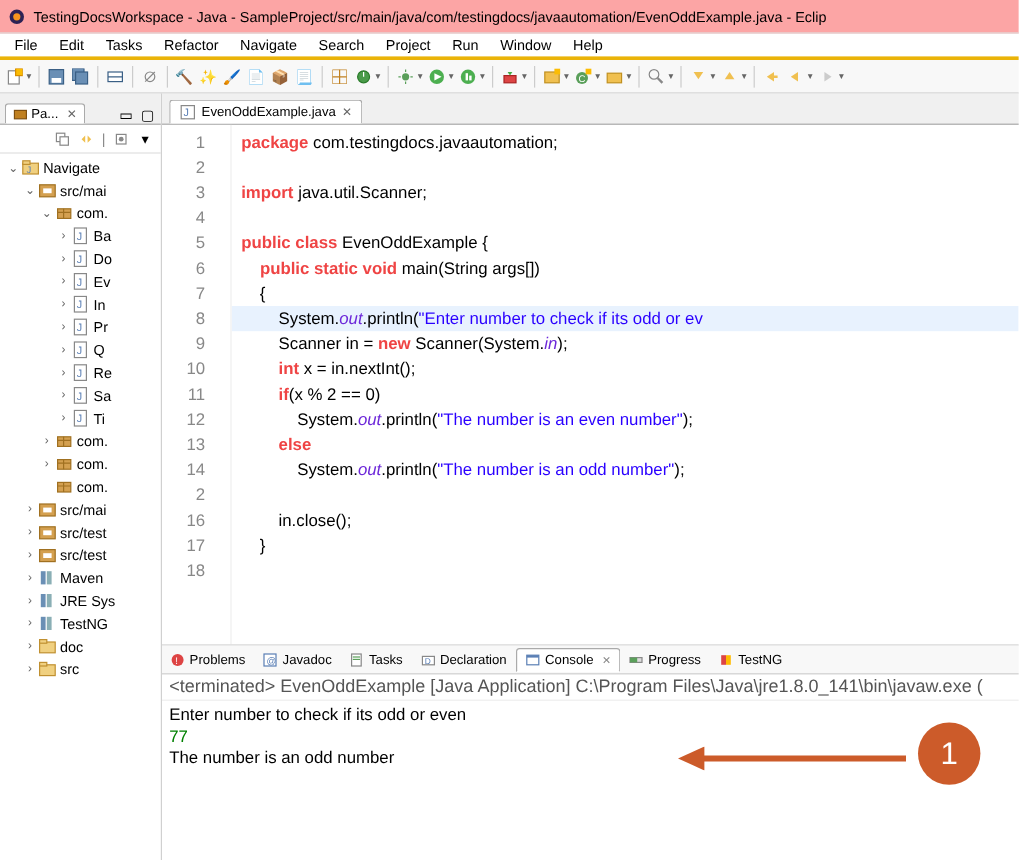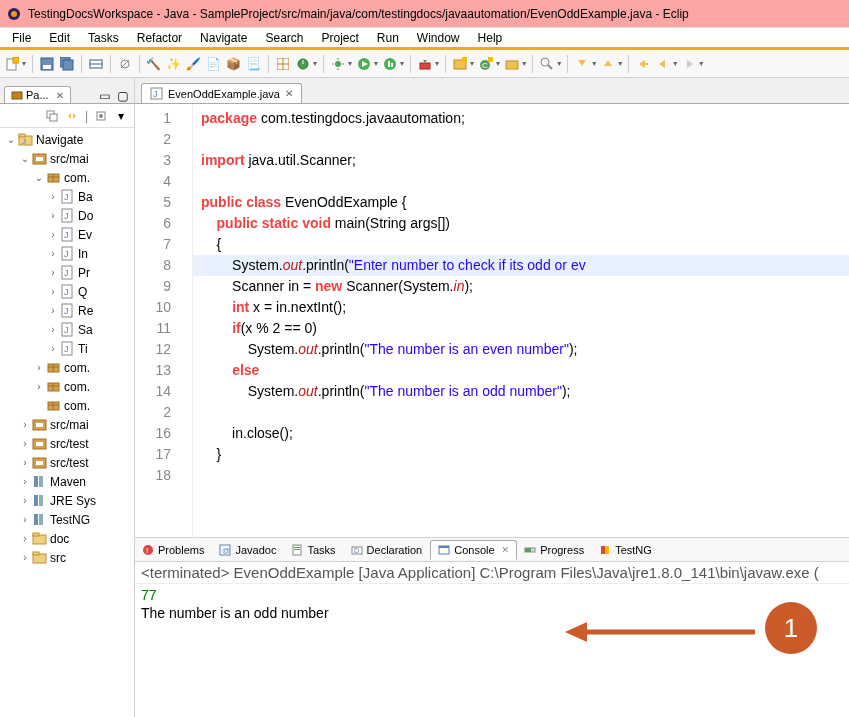--- a/index.html
+++ b/index.html
@@ -29,21 +29,21 @@
 .editor-tab { background:#fff; border:1px solid #aaa; border-bottom:none; padding:3px 8px; font-size:11px; display:flex; align-items:center; gap:5px; border-radius:3px 3px 0 0; }
 .editor { flex:1; display:flex; overflow:hidden; font-family: Consolas, monospace; font-size: 14px; line-height: 21px; }
 .gutter { width: 44px; text-align:right; padding: 4px 8px 4px 0; color:#888; background:#fff; user-select:none; }
 .gutter div { height:21px; }
 .fold { width:14px; background:#fff; border-right:1px solid #eee; }
 .code { flex:1; padding: 4px 8px; white-space:pre; overflow:hidden; }
 .code .line { height:21px; }
 .hl { background:#e8f2fe; display:block; margin:0 -8px; padding:0 8px; }
 .kw { color:#ef4444; font-weight:bold; }
 .str { color:#2a00ff; }
-.fld { color:#b91c1c; font-style:italic; }
+.fld { color:#6d28d9; font-style:italic; }
 .bottom-panel { height: 180px; border-top:1px solid #d0d0d0; display:flex; flex-direction:column; }
 .bottom-tabs { height:24px; display:flex; align-items:center; border-bottom:1px solid #d0d0d0; background:#f8f8f8; font-size:11px; }
 .bottom-tab { padding:3px 7px; display:flex; align-items:center; gap:4px; cursor:default; border-right:1px solid transparent; }
 .bottom-tab.active { background:#fff; border:1px solid #aaa; border-bottom:1px solid #fff; border-radius:3px 3px 0 0; margin-bottom:-1px; }
 .console-header { padding:2px 6px; font-size:15px; color:#555; border-bottom:1px solid #eee; white-space:nowrap; overflow:hidden; }
 .console { flex:1; padding: 2px 6px; font-family: Consolas, monospace; font-size: 14px; line-height:18px; position:relative; }
 .console .in { color:#008000; }
 .annotation-arrow { position:absolute; top:38px; left:430px; }
 .annotation-circle { position:absolute; top:18px; left:630px; width:52px; height:52px; border-radius:50%; background:#cc5b2a; color:#fff; display:flex; align-items:center; justify-content:center; font-size:26px; font-family:Arial; }
 svg { display:block; }
@@ -606,20 +606,21 @@
               <svg width="12" height="12">
                 <rect x="2" y="2" width="4" height="8" fill="#d44"></rect>
                 <rect x="6" y="2" width="4" height="8" fill="#fb0"></rect>
               </svg>
             </span>
             <span>TestNG</span>
           </div>
         </div>
       <div class="console-header">&lt;terminated&gt; EvenOddExample [Java Application] C:\Program Files\Java\jre1.8.0_141\bin\javaw.exe (</div>
       <div class="console" id="console">
+        <div class="">Enter number to check if its odd or even</div>
           <div class="in">77</div>
           <div class="">The number is an odd number</div>
           <svg class="annotation-arrow" width="190" height="20">
           <line x1="190" y1="10" x2="20" y2="10" stroke="#cc5b2a" stroke-width="5"></line>
           <polygon points="0,10 22,0 22,20" fill="#cc5b2a"></polygon>
         </svg>
         <div class="annotation-circle">
             <span>1</span>
           </div>
       </div>

